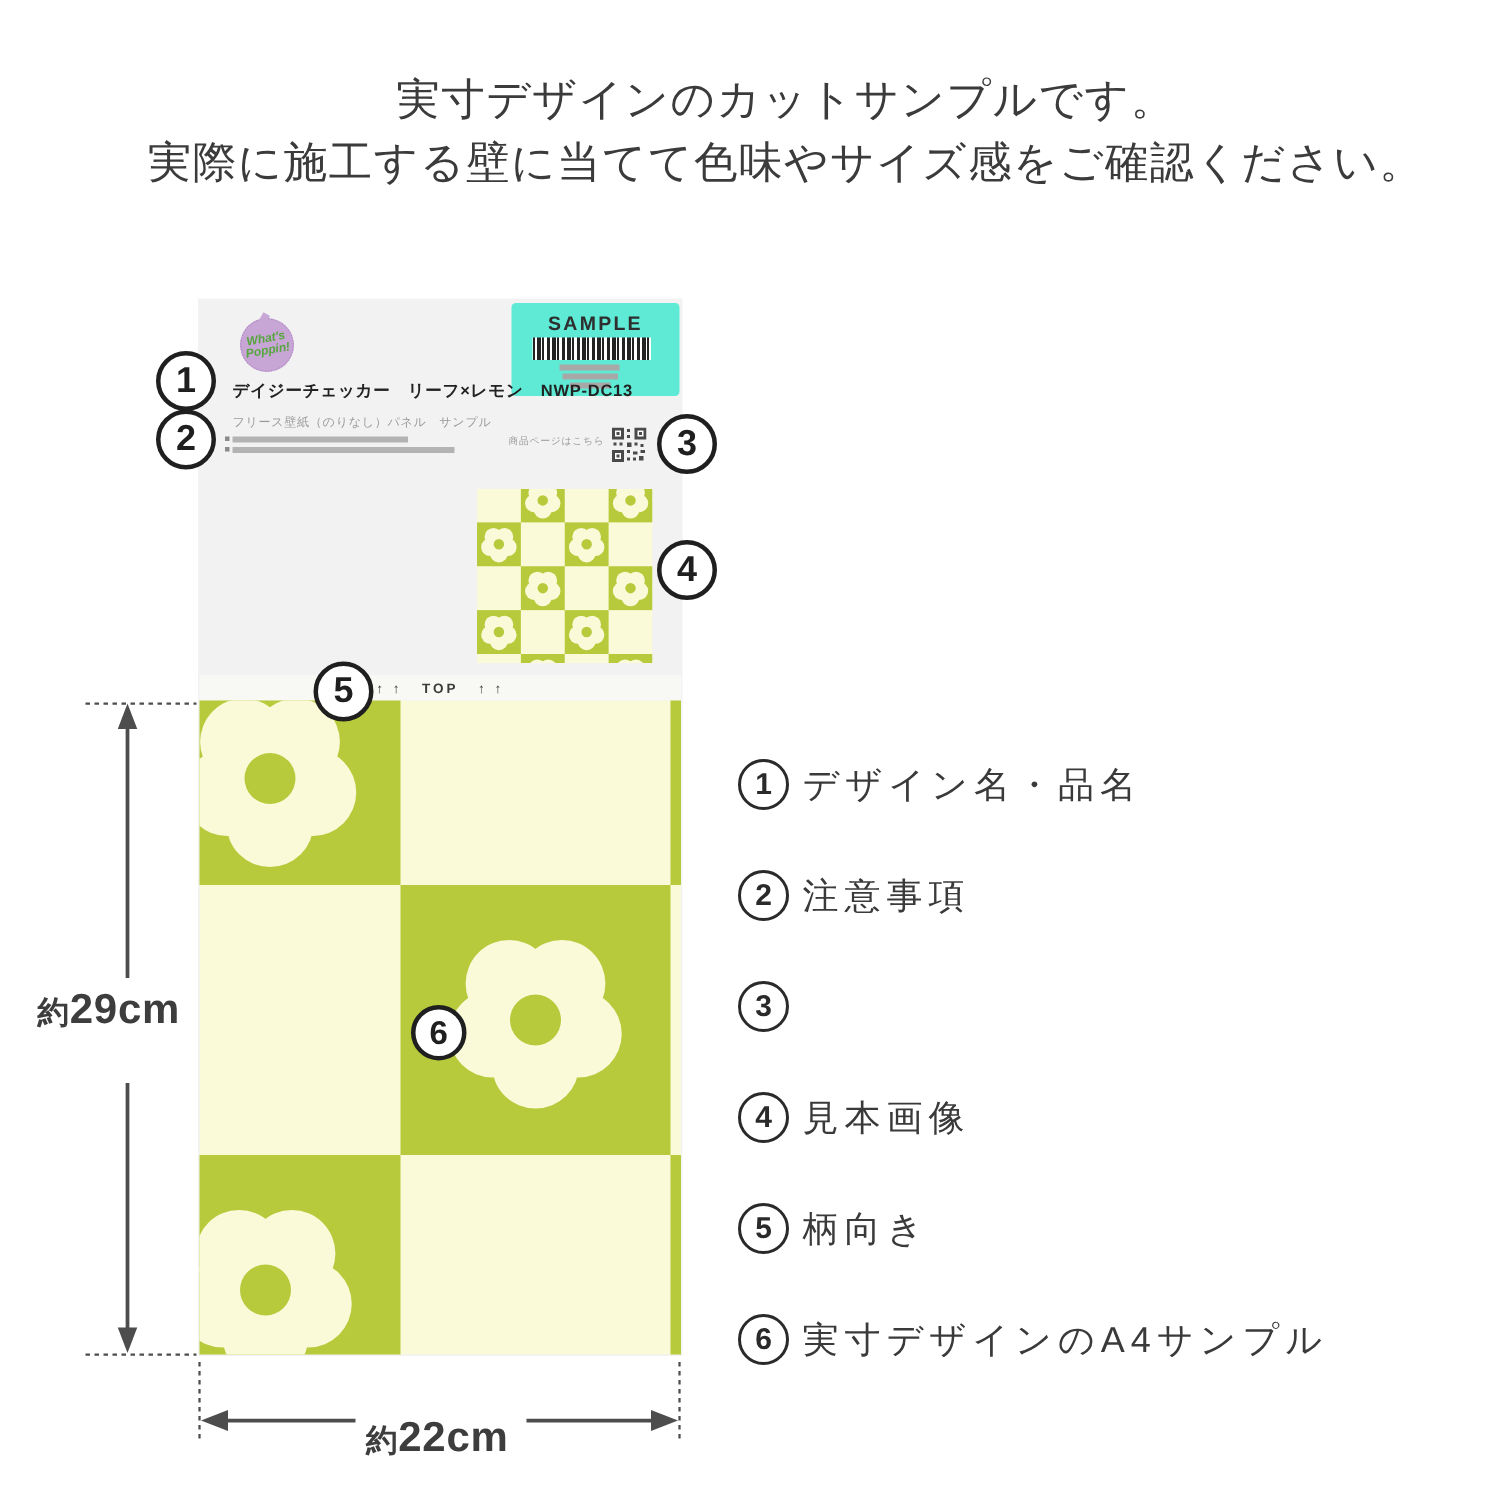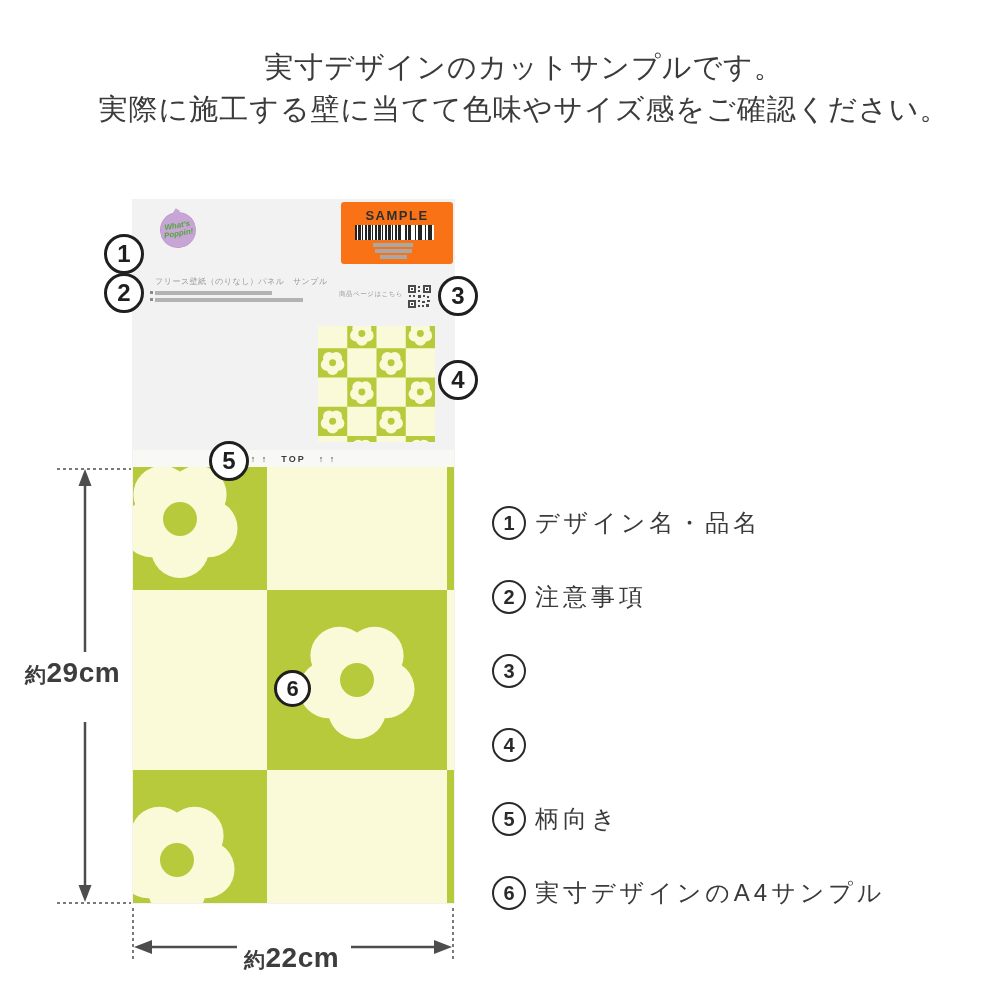--- a/index.html
+++ b/index.html
@@ -27,21 +27,21 @@
 
   .logo{position:absolute;left:27px;top:12px;width:36px;height:36px;border-radius:50%;
         background:var(--logo-purple);border:1px dotted #b злей;border:1px dotted #b48cc8;
         display:flex;flex-direction:column;align-items:center;justify-content:center;
         transform:rotate(-10deg);}
   .logo:before{content:"";position:absolute;top:-4px;left:16px;width:5px;height:6px;
         background:var(--logo-purple);transform:rotate(40deg);}
   .logo span{font-size:8px;font-weight:bold;font-style:italic;color:var(--logo-green);
         line-height:8px;letter-spacing:0;}
 
-  .label-card{position:absolute;left:208px;top:2px;width:112px;height:62px;background:#f97316;border-radius:3px;}
+  .label-card{position:absolute;left:208px;top:2px;width:112px;height:62px;background:#5eead4;border-radius:3px;}
   .sample-word{position:absolute;left:0;top:6px;width:112px;text-align:center;
         font-size:13px;font-weight:bold;letter-spacing:1.5px;color:#2e2e2e;}
   .barcode{position:absolute;left:14px;top:23px;width:79px;height:15px;
         background:repeating-linear-gradient(90deg,#232323 0 1.5px,#fff 1.5px 3px,#232323 3px 5.5px,#fff 5.5px 6.5px,#232323 6.5px 7.5px,#fff 7.5px 10px);}
   .code-bar{position:absolute;background:#a8a8a8;height:3.5px;}
   .code-bar.b1{left:32px;top:41px;width:40px;}
   .code-bar.b2{left:34px;top:47px;width:37px;}
   .code-bar.b3{left:39px;top:53px;width:27px;}
 
   .product-name{position:absolute;left:22px;top:53px;width:290px;font-size:11px;font-weight:bold;color:#222;letter-spacing:0.5px;}
@@ -114,20 +114,21 @@
       </div>
 
       <div class="label-card">
         <div class="sample-word">SAMPLE</div>
         <div class="barcode"></div>
         <div class="code-bar b1"></div>
         <div class="code-bar b2"></div>
         <div class="code-bar b3"></div>
       </div>
 
+      <div class="product-name">デイジーチェッカー　リーフ×レモン　NWP-DC13</div>
       <div class="product-sub">フリース壁紙（のりなし）パネル　サンプル</div>
       <span class="redact-dot d1"></span>
       <span class="redact-dot d2"></span>
       <div class="redact r1"></div>
       <div class="redact r2"></div>
 
       <div class="qr-caption">商品ページはこちら</div>
       <svg class="qr-icon" viewBox="0 0 23 23">
         <g fill="#4a4a4a">
           <rect x="0" y="0" width="8" height="8"></rect>
@@ -255,20 +256,21 @@
     </div>
     <div class="legend-row">
       <span class="legend-num">2</span>
       <span class="legend-label">注意事項</span>
     </div>
     <div class="legend-row">
       <span class="legend-num">3</span>
     </div>
     <div class="legend-row">
       <span class="legend-num">4</span>
+      <span class="legend-label">見本画像</span>
     </div>
     <div class="legend-row">
       <span class="legend-num">5</span>
       <span class="legend-label">柄向き</span>
     </div>
     <div class="legend-row">
       <span class="legend-num">6</span>
       <span class="legend-label">実寸デザインのA4サンプル</span>
     </div>
   </div>

